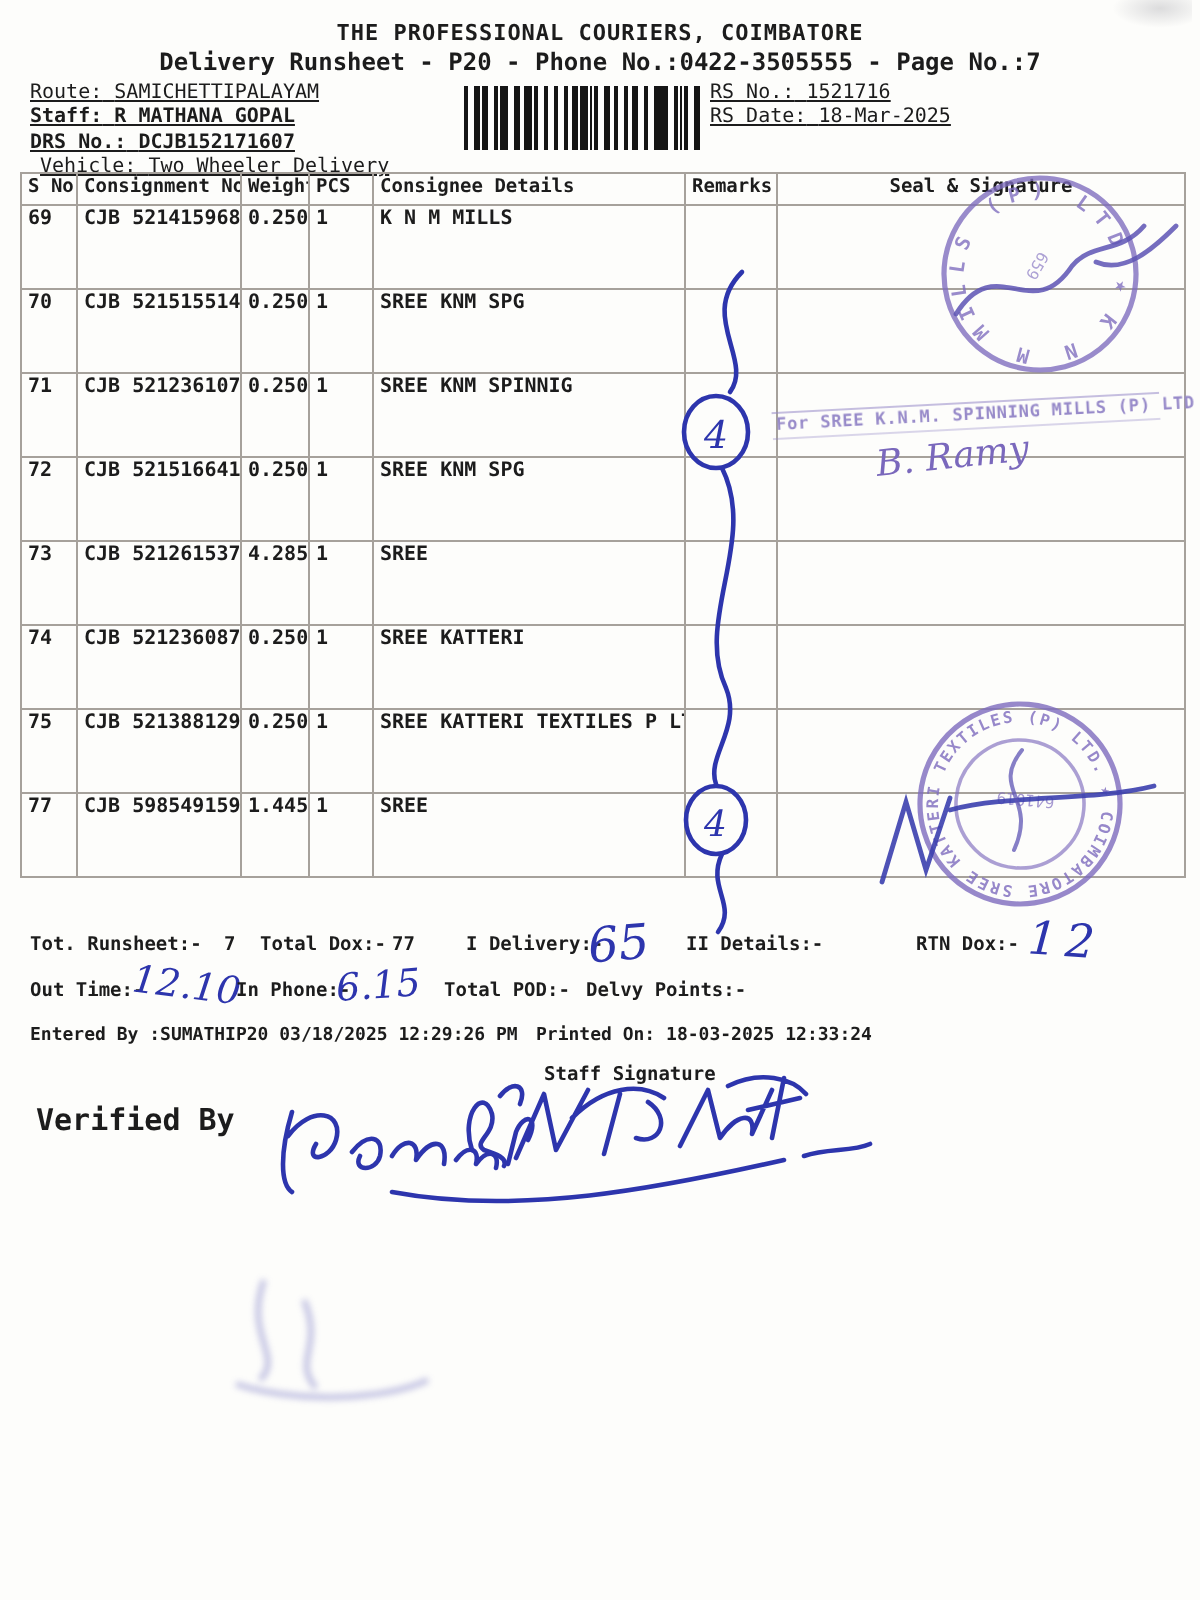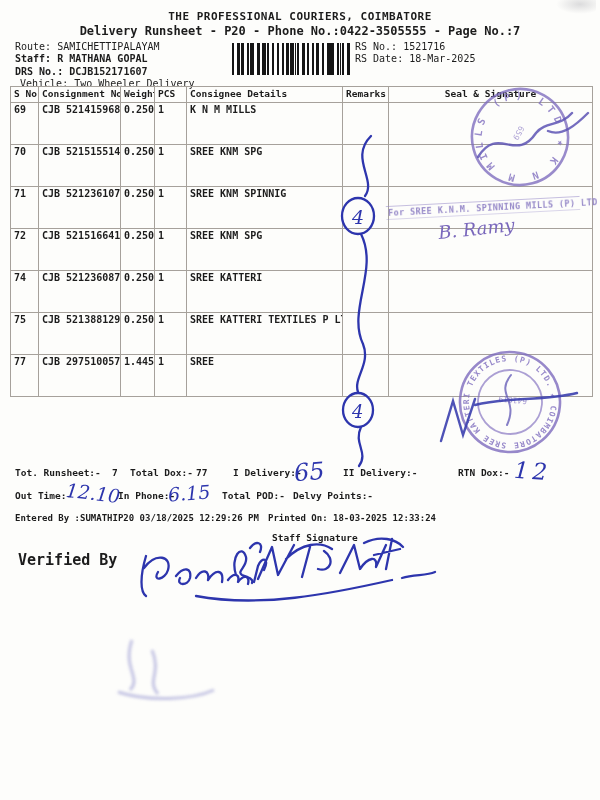--- a/index.html
+++ b/index.html
@@ -4,21 +4,21 @@
 <style>
   html,body{margin:0;padding:0;background:#ffffff;}
   .page{
     position:relative;width:600px;height:800px;background:#fdfdfb;
     font-family:"DejaVu Sans Mono","Liberation Mono",monospace;
     color:#1c1c1c;overflow:hidden;
   }
   .abs{position:absolute;}
   .doc-title{top:10px;left:0;width:100%;text-align:center;font-weight:bold;font-size:11px;letter-spacing:.5px;}
   .doc-subtitle{top:24px;left:0;width:100%;text-align:center;font-weight:bold;font-size:12px;}
-  .meta{font-size:10px;white-space:nowrap;}
+  .meta{font-size:10px;white-space:nowrap;text-decoration:underline;}
   .bold{font-weight:bold;}
   .barcode{
     left:232px;top:43px;width:118px;height:32px;
     background-image:
       repeating-linear-gradient(90deg,transparent 0 6px,#161616 6px 8px,transparent 8px 13px),
       repeating-linear-gradient(90deg,#161616 0 1px,transparent 1px 9px),
       repeating-linear-gradient(90deg,#161616 0 2px,#ffffff 2px 5px);
   }
   table.runsheet{
     position:absolute;left:10px;top:86px;width:582px;
@@ -141,57 +141,66 @@
     <tr>
       <td>72</td>
       <td>CJB 521516641</td>
       <td>0.250</td>
       <td class="c-pcs">1</td>
       <td class="c-consignee">SREE KNM SPG</td>
       <td></td>
       <td></td>
     </tr>
     <tr>
+      <td>73</td>
+      <td>CJB 521261537</td>
+      <td>4.285</td>
+      <td class="c-pcs">1</td>
+      <td class="c-consignee">SREE</td>
+      <td></td>
+      <td></td>
+    </tr>
+    <tr>
       <td>74</td>
       <td>CJB 521236087</td>
       <td>0.250</td>
       <td class="c-pcs">1</td>
       <td class="c-consignee">SREE KATTERI</td>
       <td></td>
       <td></td>
     </tr>
     <tr>
       <td>75</td>
       <td>CJB 521388129</td>
       <td>0.250</td>
       <td class="c-pcs">1</td>
       <td class="c-consignee">SREE KATTERI TEXTILES P LTD</td>
       <td></td>
       <td></td>
     </tr>
     <tr>
       <td>77</td>
-      <td>CJB 297510057</td>
+      <td>CJB 598549159</td>
       <td>1.445</td>
       <td class="c-pcs">1</td>
       <td class="c-consignee">SREE</td>
       <td></td>
       <td></td>
     </tr>
   </tbody>
     </table>
 
   <div>
     <span class="abs sum" style="left:15px;top:467px;">Tot. Runsheet:-</span>
     <span class="abs sum" style="left:112px;top:467px;">7</span>
     <span class="abs sum" style="left:130px;top:467px;">Total Dox:-</span>
     <span class="abs sum" style="left:196px;top:467px;">77</span>
     <span class="abs sum" style="left:233px;top:467px;">I Delivery:-</span>
     <span class="abs hw" style="left:294px;top:458px;font-size:24px;transform:rotate(-5deg);">65</span>
-    <span class="abs sum" style="left:343px;top:467px;">II Delivery:-</span>
+    <span class="abs sum" style="left:343px;top:467px;">II Details:-</span>
     <span class="abs sum" style="left:458px;top:467px;">RTN Dox:-</span>
     <span class="abs hw" style="left:514px;top:458px;font-size:23px;letter-spacing:4px;transform:rotate(4deg);">12</span>
 
     <span class="abs sum" style="left:15px;top:490px;">Out Time:-</span>
     <span class="abs hw" style="left:66px;top:482px;font-size:19px;transform:rotate(7deg);">12.10</span>
     <span class="abs sum" style="left:118px;top:490px;">In Phone:-</span>
     <span class="abs hw" style="left:168px;top:482px;font-size:19px;transform:rotate(-4deg);">6.15</span>
     <span class="abs sum" style="left:222px;top:490px;">Total POD:-</span>
     <span class="abs sum" style="left:293px;top:490px;">Delvy Points:-</span>
 

